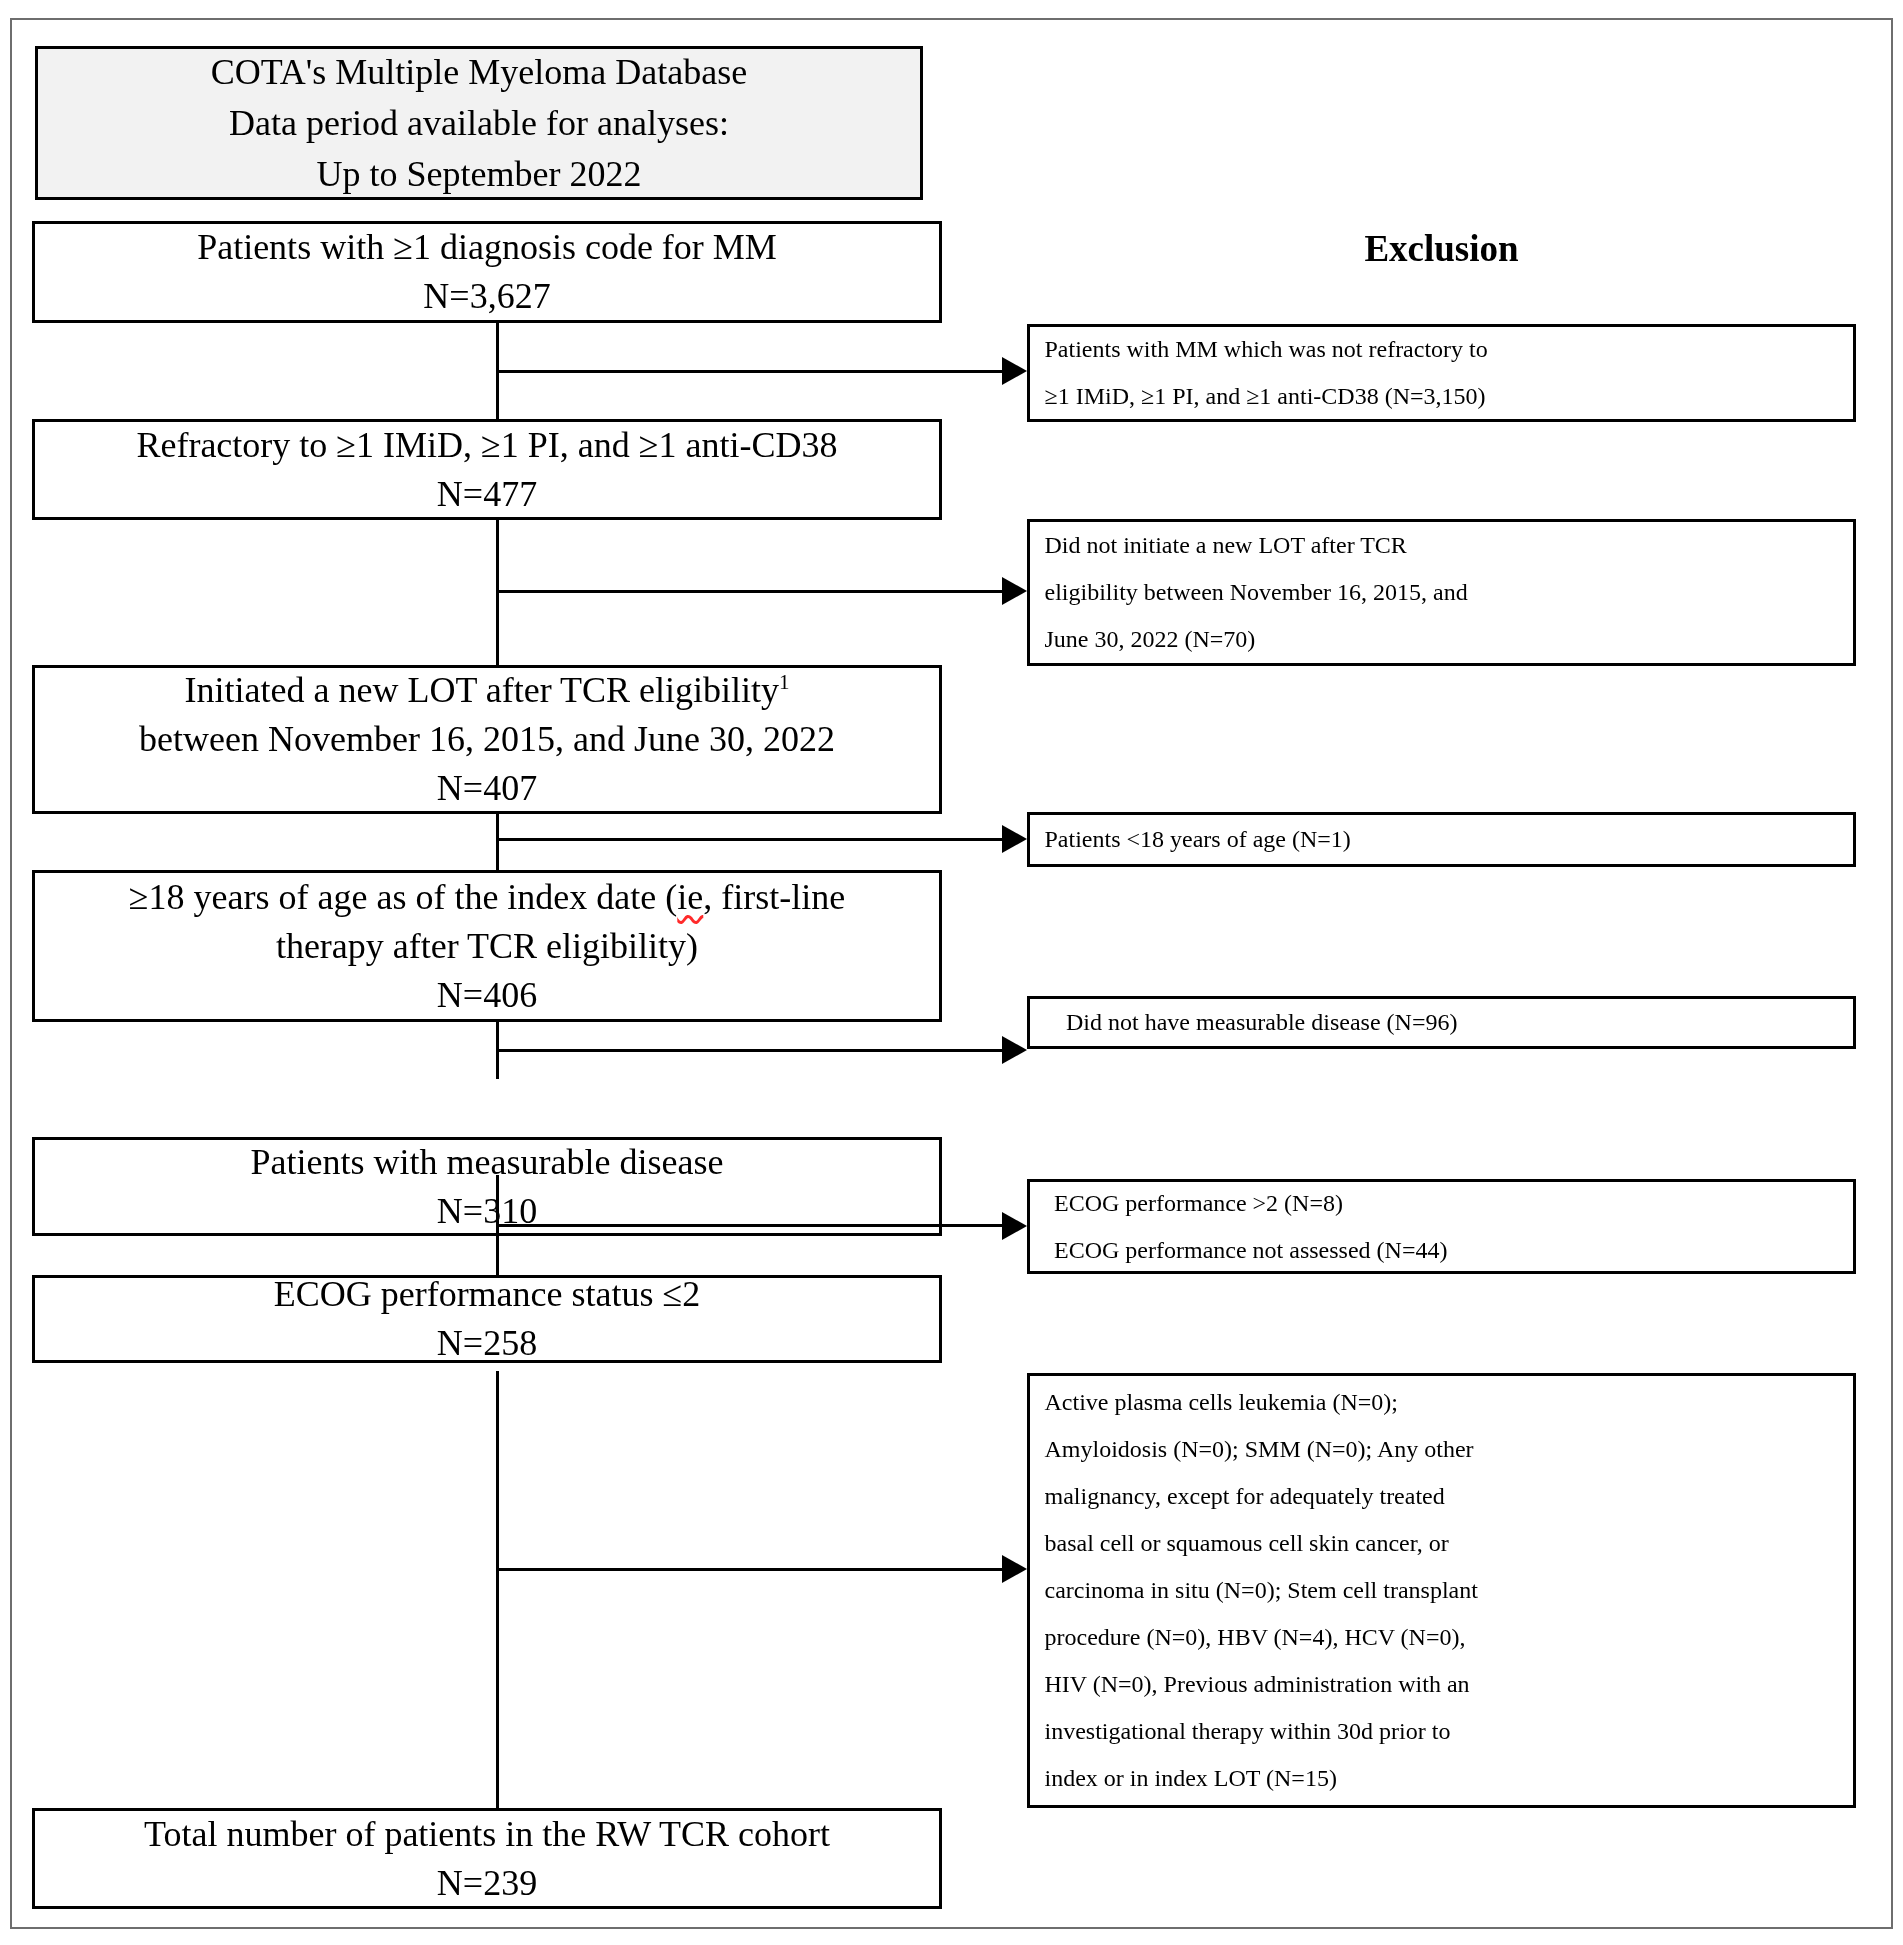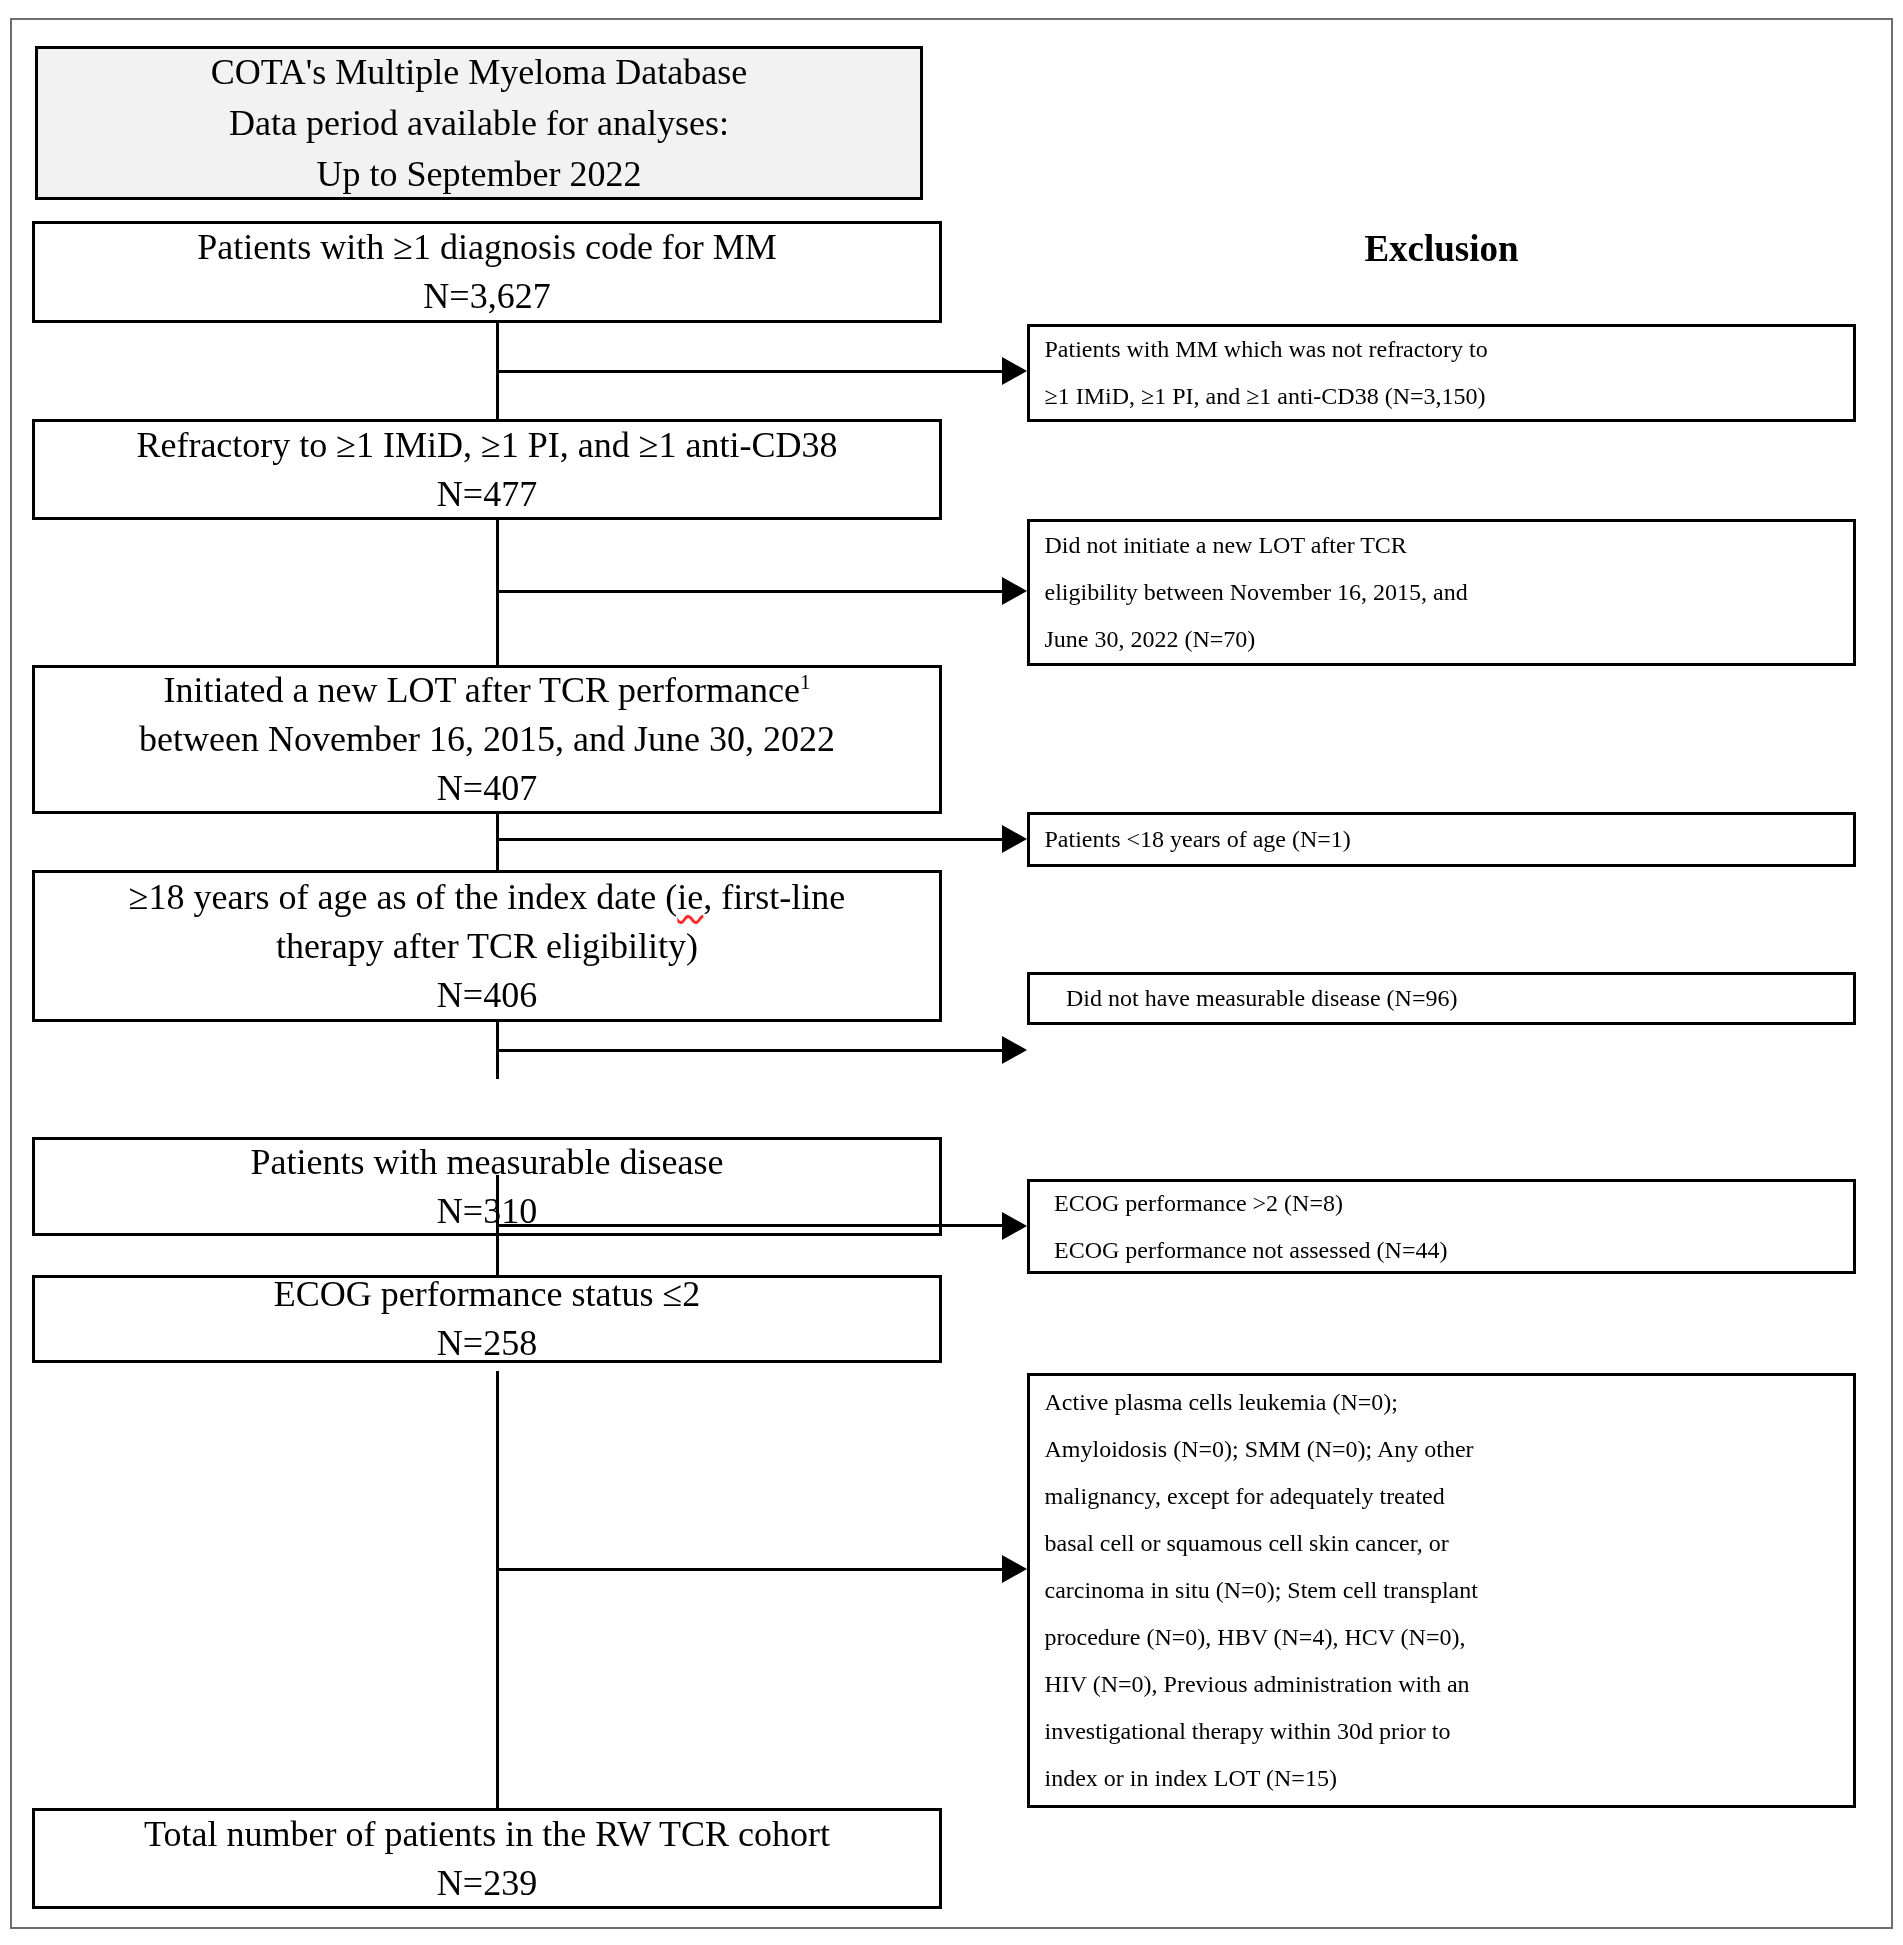--- a/index.html
+++ b/index.html
@@ -69,21 +69,21 @@
     <div class="bline">Patients with ≥1 diagnosis code for MM</div>
     <div class="bline">N=3,627</div>
   </div>
 
   <div class="lbox" style="top:419px;height:101px;">
     <div class="bline">Refractory to ≥1 IMiD, ≥1 PI, and ≥1 anti-CD38</div>
     <div class="bline">N=477</div>
   </div>
 
   <div class="lbox" style="top:665px;height:149px;">
-    <div class="bline"><span>Initiated a new LOT after TCR performance</span><sup class="fn">1</sup></div>
+    <div class="bline"><span>Initiated a new LOT after TCR eligibility</span><sup class="fn">1</sup></div>
     <div class="bline">between November 16, 2015, and June 30, 2022</div>
     <div class="bline">N=407</div>
   </div>
 
   <div class="lbox" style="top:870px;height:152px;">
     <div class="bline"><span>≥18 years of age as of the index date (</span><span class="spellcheck">ie</span><span>, first-line</span></div>
     <div class="bline">therapy after TCR eligibility)</div>
     <div class="bline">N=406</div>
   </div>
 
@@ -110,21 +110,21 @@
   <div class="ebox" style="top:519px;height:147px;">
     <div class="bline">Did not initiate a new LOT after TCR</div>
     <div class="bline">eligibility between November 16, 2015, and</div>
     <div class="bline">June 30, 2022 (N=70)</div>
   </div>
 
   <div class="ebox" style="top:812px;height:55px;">
     <div class="bline">Patients &lt;18 years of age (N=1)</div>
   </div>
 
-  <div class="ebox" style="top:972px;height:53px;padding-left:36px;">
+  <div class="ebox" style="top:996px;height:53px;padding-left:36px;">
     <div class="bline">Did not have measurable disease (N=96)</div>
   </div>
 
   <div class="ebox" style="top:1179px;height:95px;padding-left:24px;">
     <div class="bline">ECOG performance &gt;2 (N=8)</div>
     <div class="bline">ECOG performance not assessed (N=44)</div>
   </div>
 
   <div class="ebox" style="top:1373px;height:435px;">
     <div class="bline">Active plasma cells leukemia (N=0);</div>

